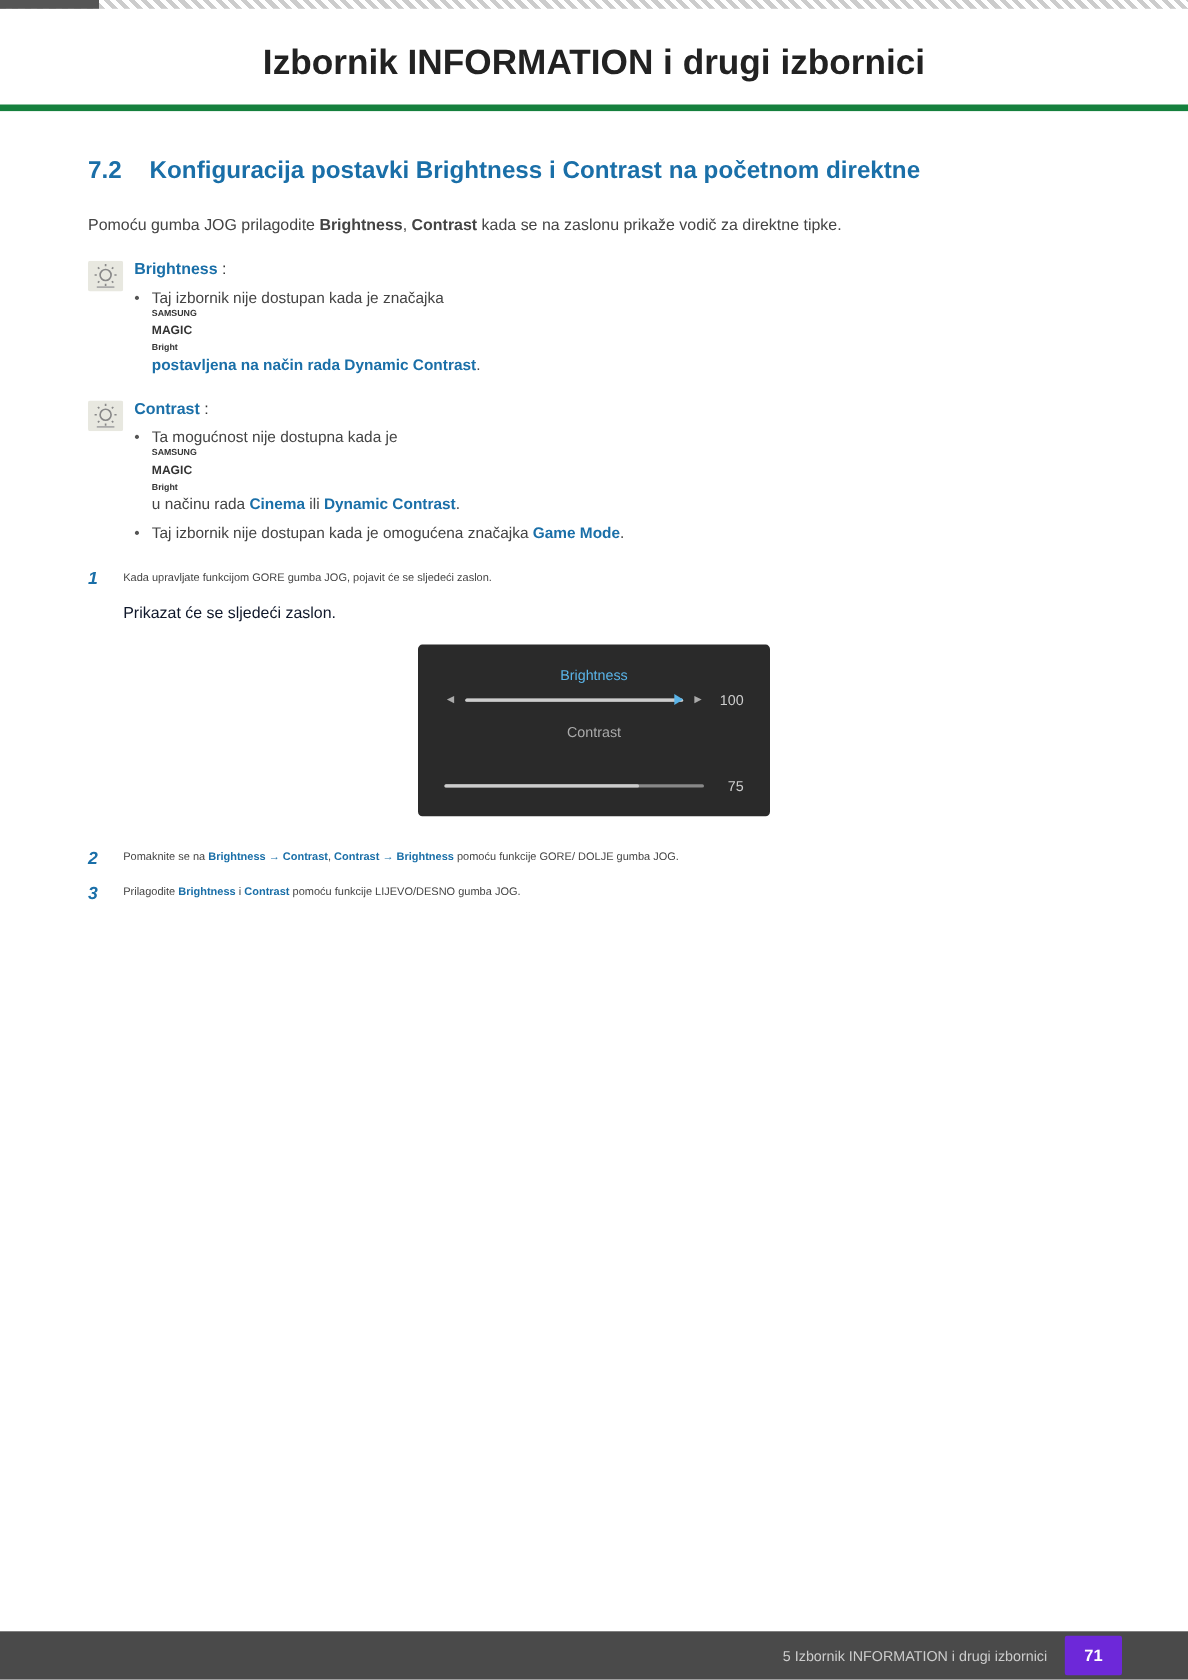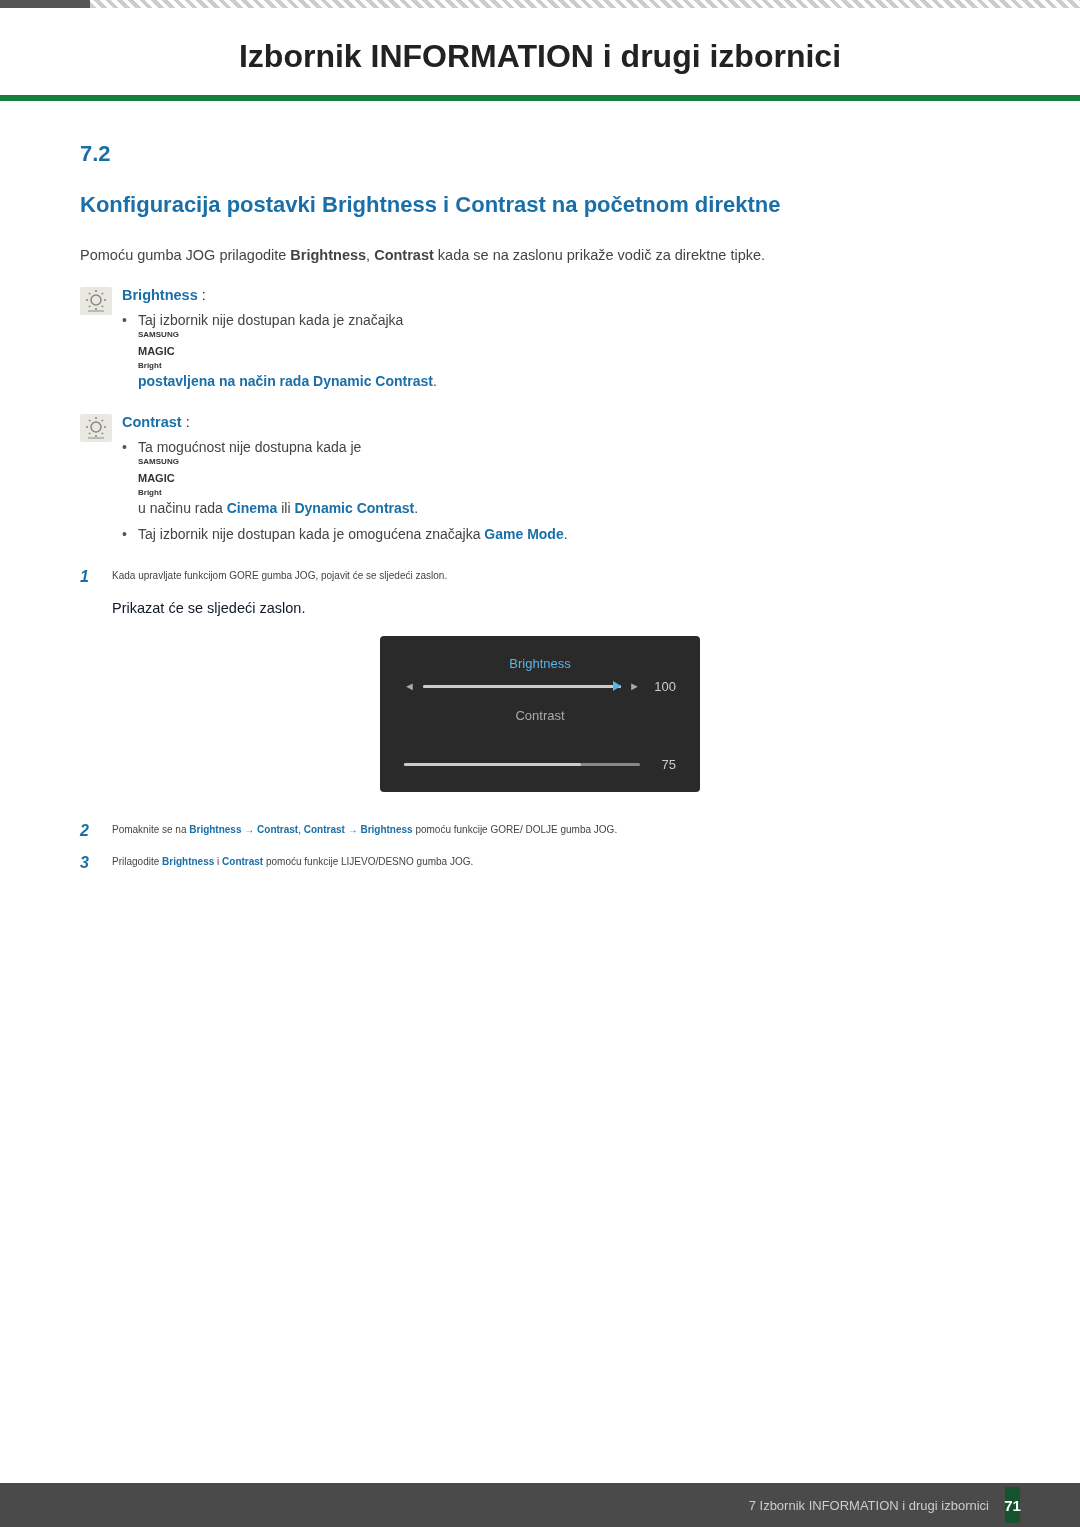--- a/index.html
+++ b/index.html
@@ -49,24 +49,23 @@
     }
 
     
     .content {
       padding: 40px 80px 80px 80px;
     }
 
     
     .section-heading {
       display: flex;
-      align-items: flex-start;
-      gap: 24px;
+      align-items: center;
+      gap: 12px;
       margin-bottom: 24px;
-      flex-direction: column;
     }
     .section-number {
       font-size: 22px;
       font-weight: bold;
       color: #1a6fa8;
       min-width: 44px;
     }
     .section-title {
       font-size: 22px;
       font-weight: bold;
@@ -268,25 +267,25 @@
       align-items: center;
       justify-content: flex-end;
       padding: 0 60px;
       gap: 16px;
     }
     .footer-text {
       color: #ccc;
       font-size: 13px;
     }
     .footer-page-number {
-      background: #14532d;
+      background: #6d28d9;
       color: #fff;
       font-size: 15px;
       font-weight: bold;
-      width: 15px;
+      width: 52px;
       height: 36px;
       display: flex;
       align-items: center;
       justify-content: center;
       border-radius: 2px;
     }
 
     
     .note-svg {
       width: 32px;
@@ -408,15 +407,15 @@
   <div class="step">
     <span class="step-number">3</span>
     <span class="step-text">
       Prilagodite <strong class="bold-blue">Brightness</strong> i <strong class="bold-blue">Contrast</strong> pomoću funkcije LIJEVO/DESNO gumba JOG.
     </span>
   </div>
 
 </div>
 
 <div class="page-footer">
-  <span class="footer-text">7 Izbornik INFORMATION i drugi izbornici</span>
+  <span class="footer-text">5 Izbornik INFORMATION i drugi izbornici</span>
   <div class="footer-page-number">71</div>
 </div>
 
 </body></html>

